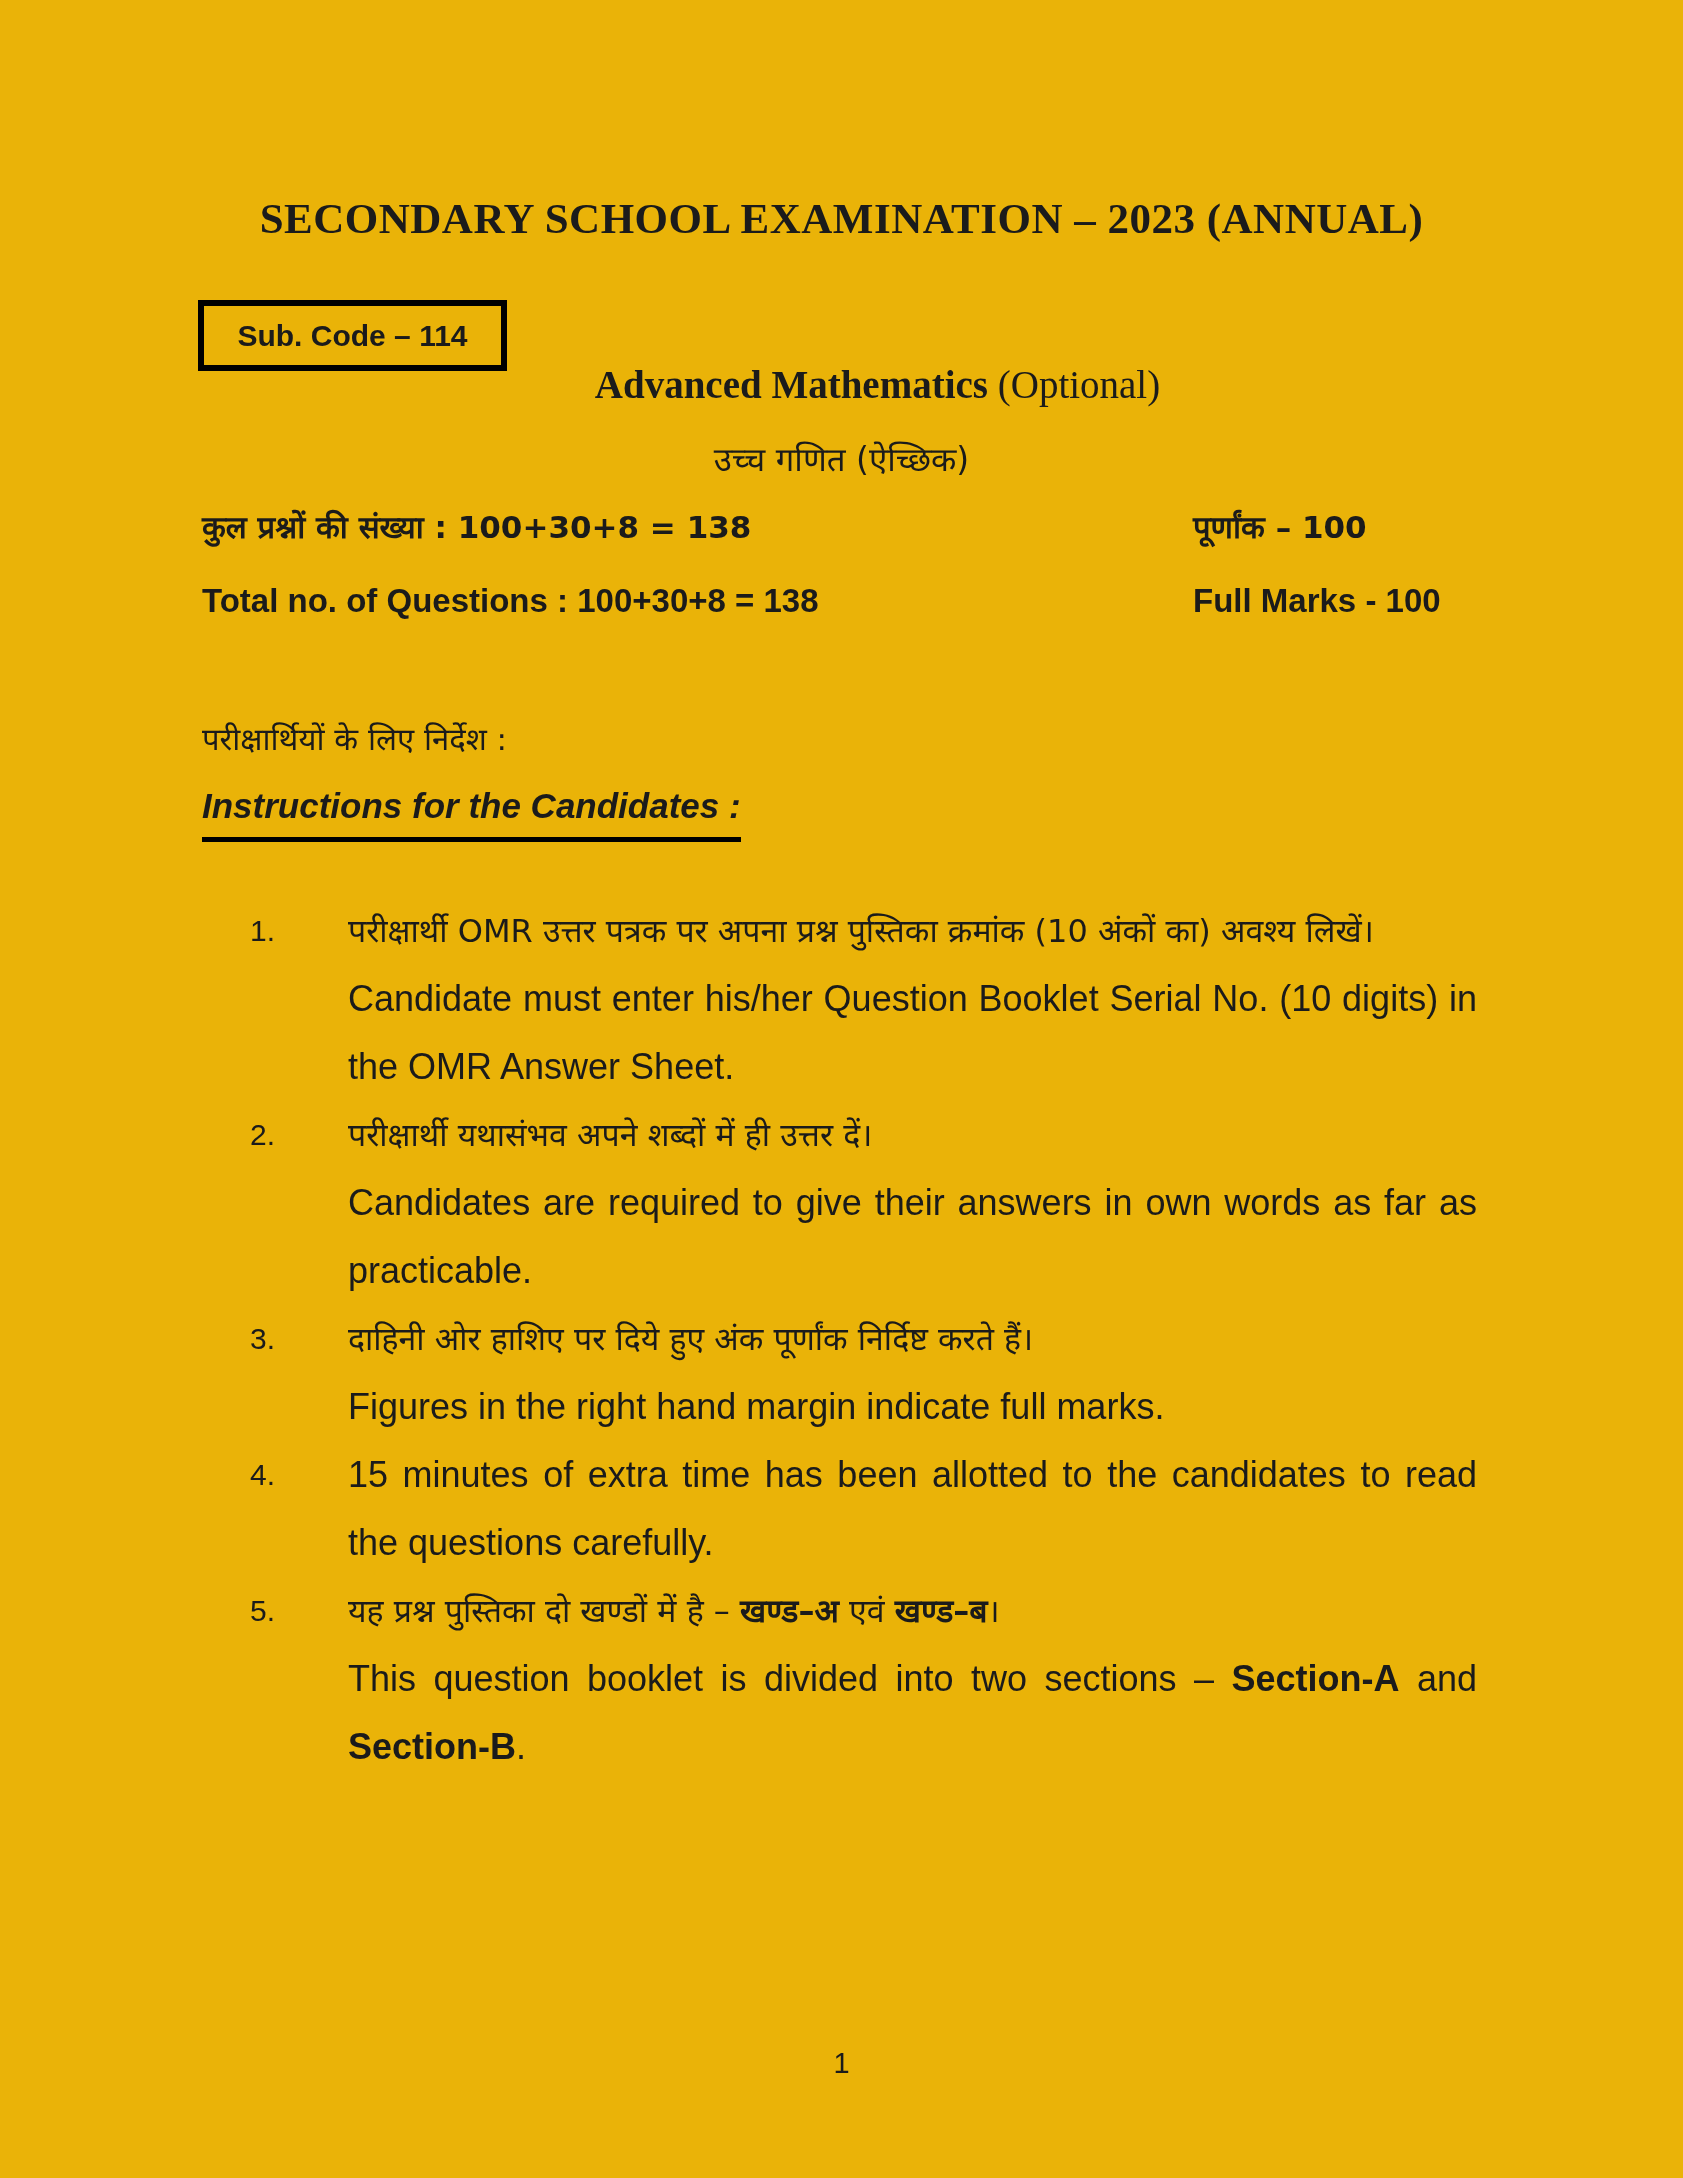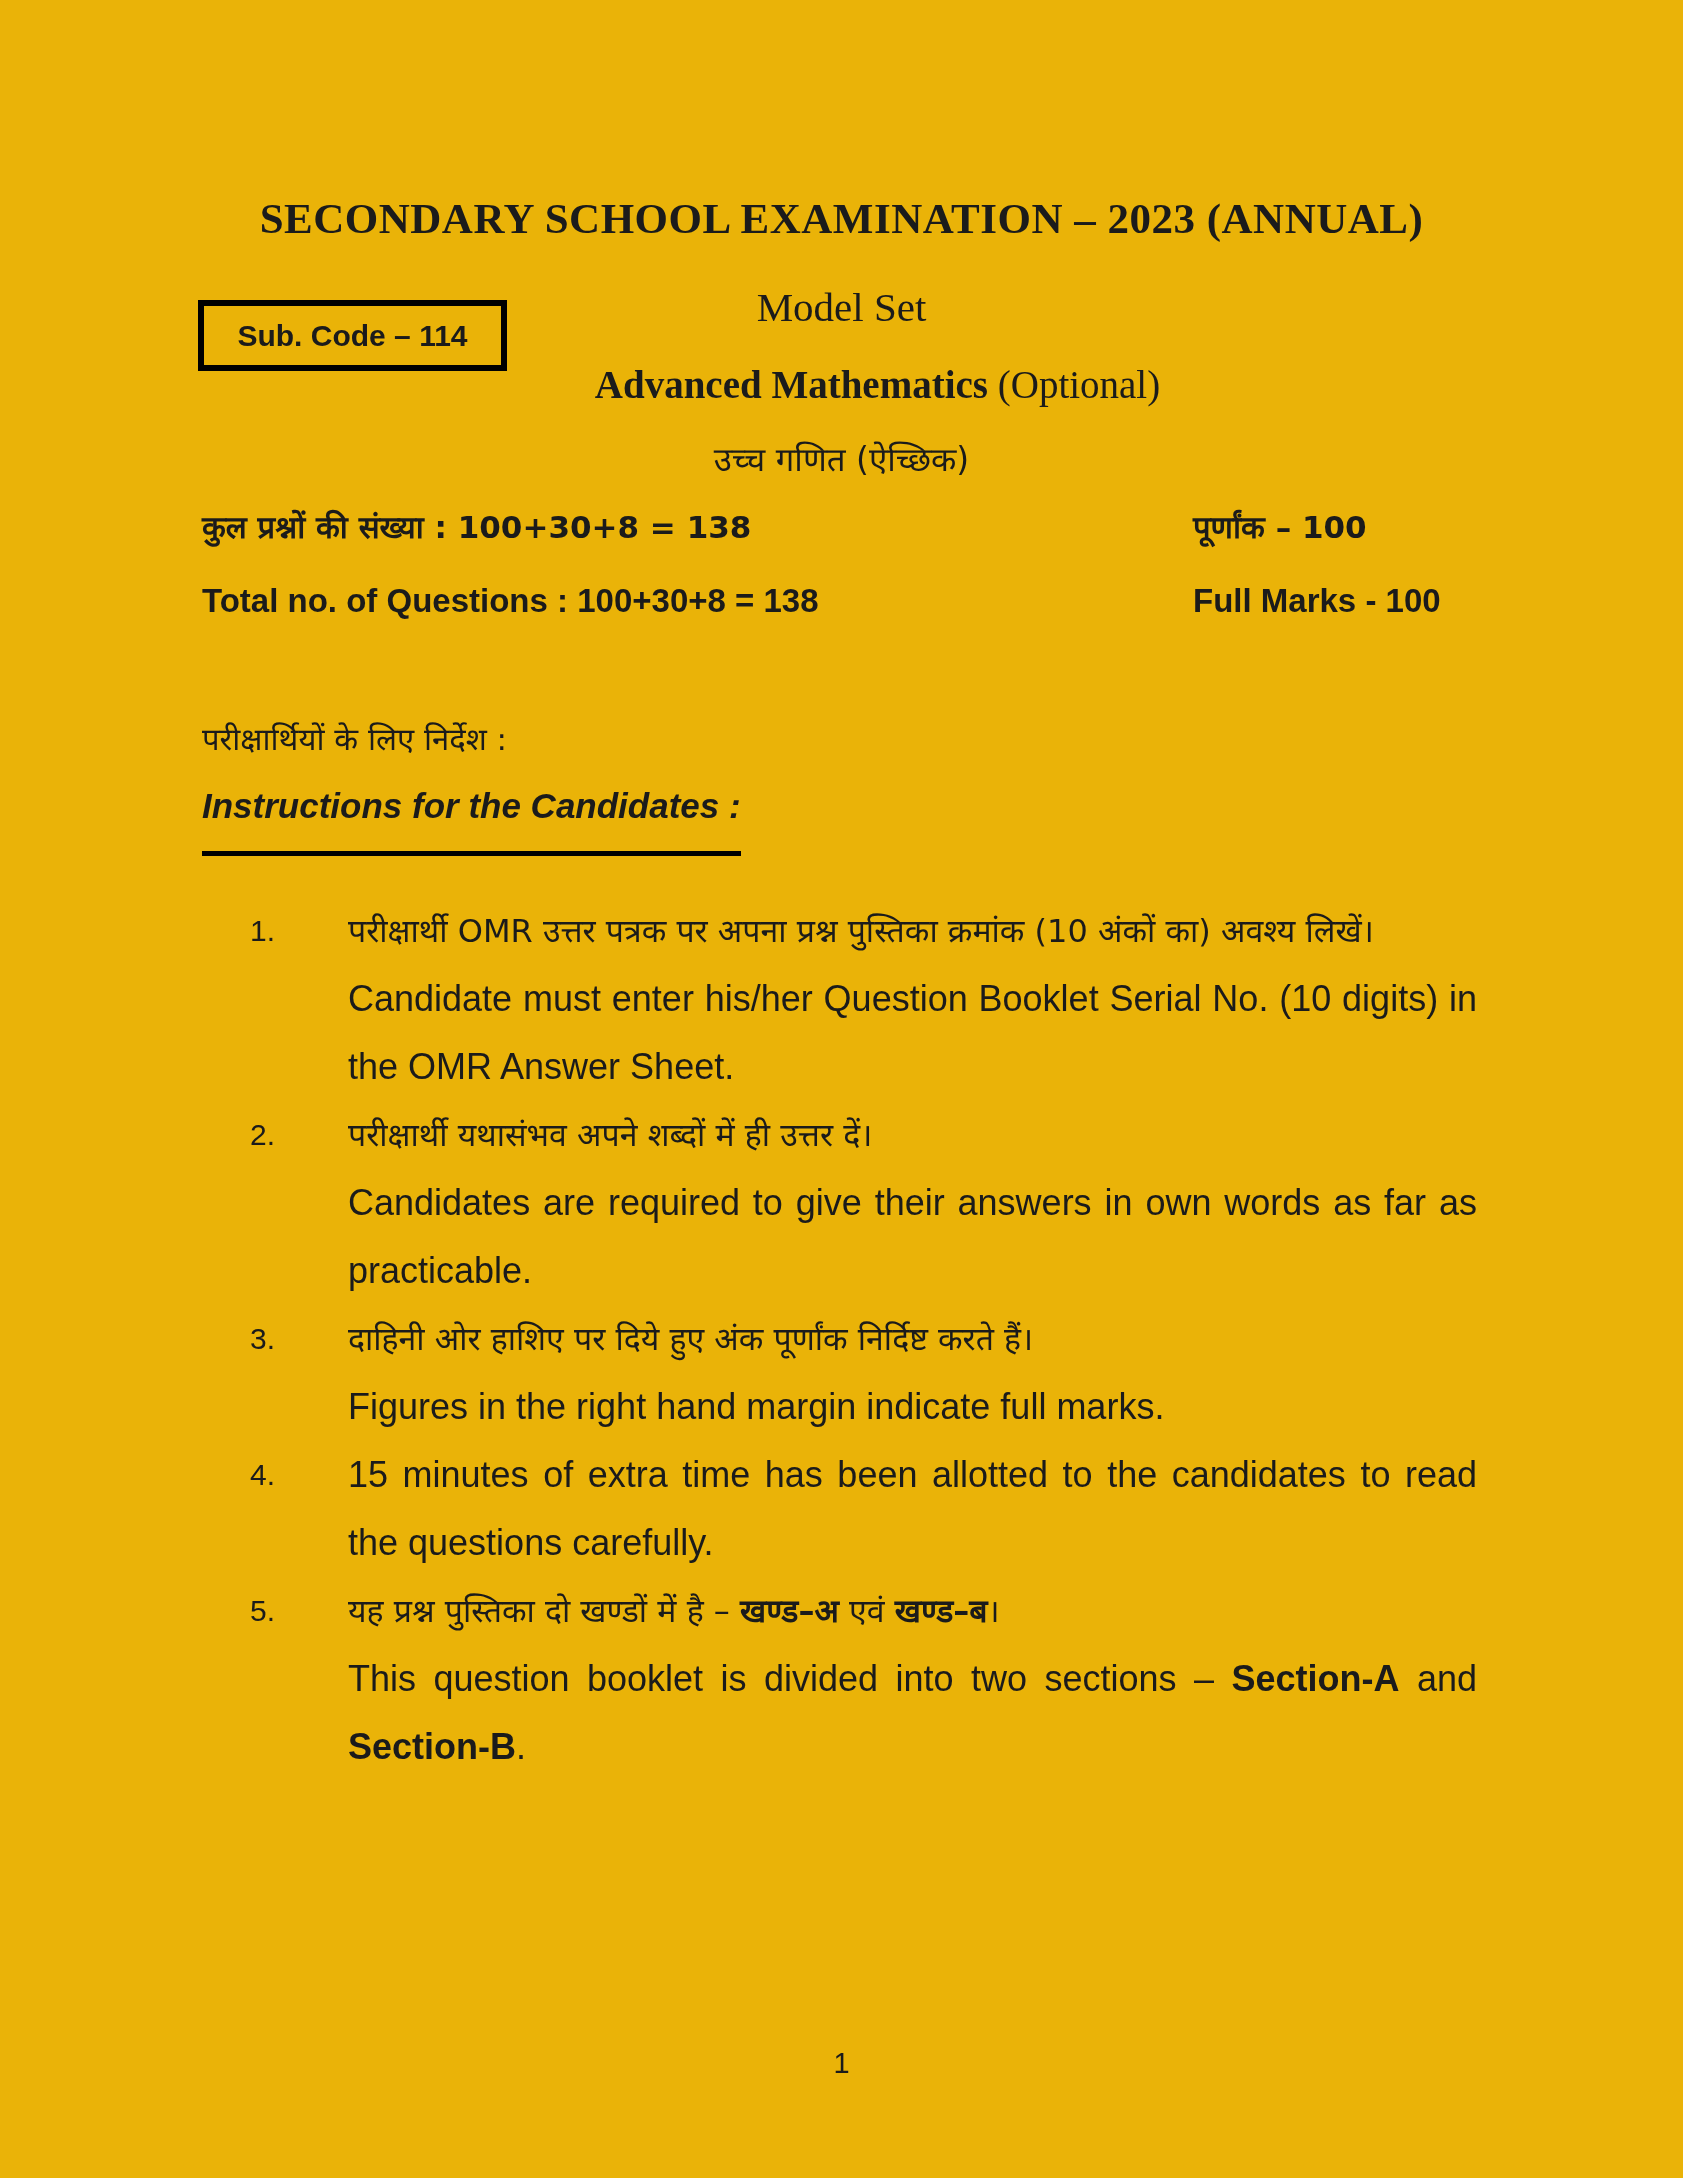--- a/index.html
+++ b/index.html
@@ -72,21 +72,21 @@
     font-size:31px;
   }
   .instr-heading-en{
     position:absolute;left:202px;top:786px;
     font-family:"Liberation Sans",sans-serif;
     font-weight:700;font-style:italic;font-size:35px;
   }
   .instr-heading-en span{
     display:inline-block;
     border-bottom:5px solid #000;
-    padding-bottom:25px;
+    padding-bottom:11px;
   }
   .instructions{
     position:absolute;left:250px;top:897px;width:1267px;
   }
   .item{display:flex;align-items:flex-start;}
   .item .num{
     flex:0 0 98px;width:98px;
     font-family:"Liberation Sans",sans-serif;
     font-size:30px;line-height:68px;
   }
@@ -108,21 +108,20 @@
 <body>
 
 <div class="sheet">
 
   <div class="exam-title">SECONDARY SCHOOL EXAMINATION – 2023 (ANNUAL)</div>
 
   <div class="subcode-box">
     <span>Sub. Code – 114</span>
   </div>
 
-  <div class="model-set">Model Set</div>
 
   <div class="subject-line">
     <span class="bold">Advanced Mathematics</span>
     <span>(Optional)</span>
   </div>
 
   <div class="subject-hi">उच्च गणित (ऐच्छिक)</div>
 
   <div class="marks-hi-left">कुल प्रश्नों की संख्या : 100+30+8 = 138</div>
   <div class="marks-hi-right">पूर्णांक – 100</div>

